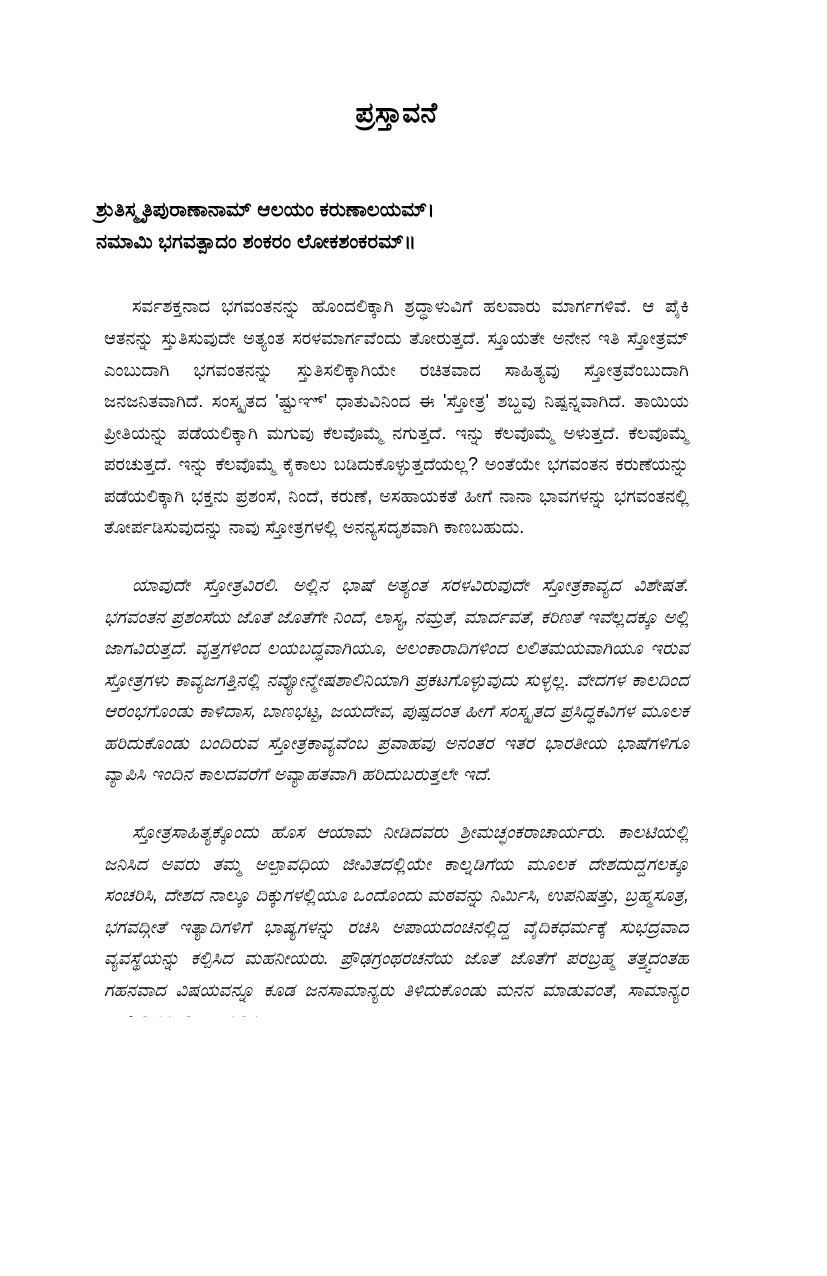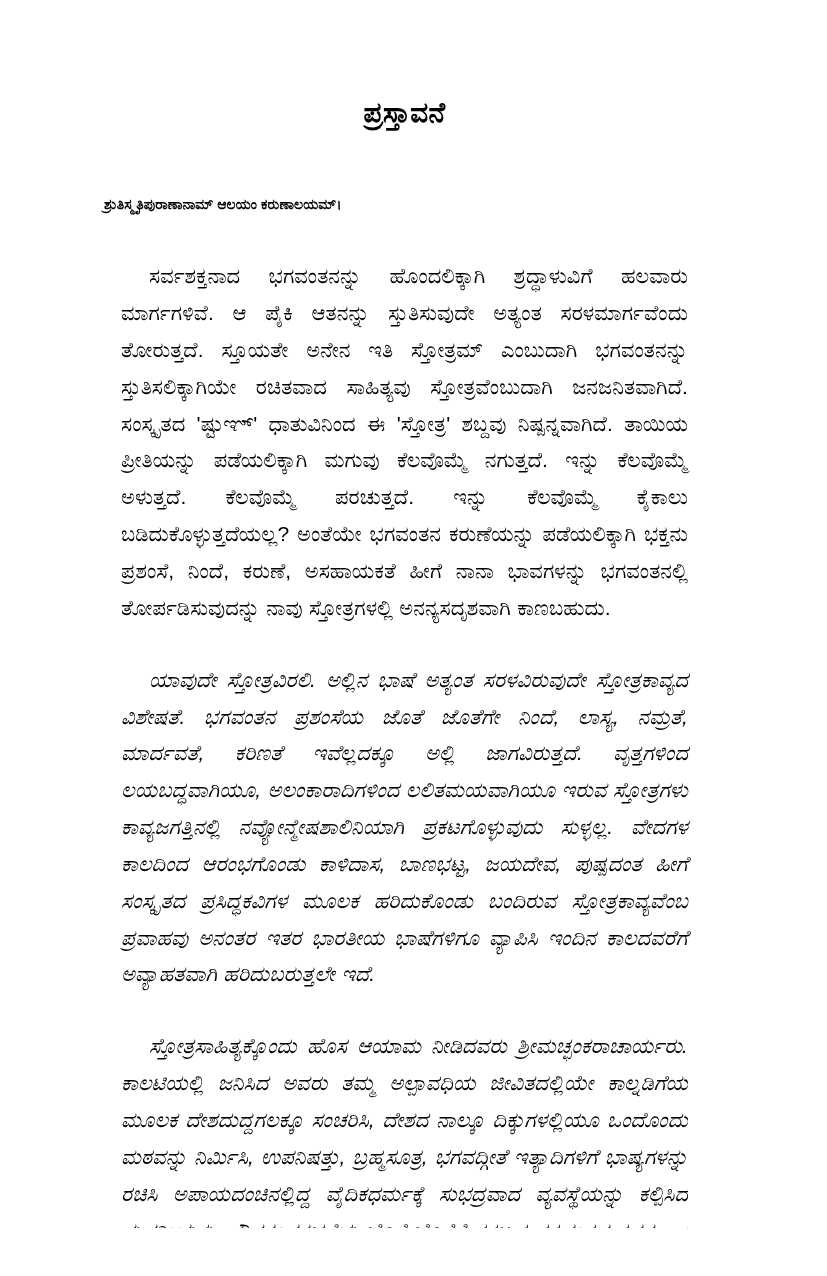--- a/index.html
+++ b/index.html
@@ -19,53 +19,53 @@
     width: 827px;
     height: 1276px;
     margin: 0 auto;
     background: #ffffff;
     overflow: hidden;
     box-sizing: border-box;
   }
 
   .content {
     position: absolute;
-    left: 104px;
+    left: 96px;
     top: 0;
     width: 601px;
   }
 
   .page-title {
     text-align: center;
     font-weight: bold;
     font-size: 28px;
     line-height: 1.2;
     margin: 0;
     padding-top: 96px;
     letter-spacing: 0.2px;
   }
 
   .verse-block {
     margin: 0;
     padding-top: 63px;
     font-weight: bold;
-    font-size: 14px;
+    font-size: 20px;
     line-height: 1.62;
     text-align: left;
     letter-spacing: 0.1px;
   }
 
   .verse-line {
     display: block;
     white-space: nowrap;
   }
 
   .body-para {
-    margin: 17px;
-    font-size: 21px;
+    margin: 8px;
+    font-size: 18px;
     line-height: 1.755;
     text-align: justify;
     text-justify: inter-word;
     text-indent: 28px;
     letter-spacing: 0.05px;
     word-spacing: 0.4px;
   }
 
   .body-para.first {
     padding-top: 26px;
@@ -84,20 +84,21 @@
 </head>
 <body>
 
 <div class="page">
   <div class="content">
 
     <h1 class="page-title">ಪ್ರಸ್ತಾವನೆ</h1>
 
     <div class="verse-block">
       <span class="verse-line">ಶ್ರುತಿಸ್ಮೃತಿಪುರಾಣಾನಾಮ್ ಆಲಯಂ ಕರುಣಾಲಯಮ್।</span>
+      <span class="verse-line">ನಮಾಮಿ ಭಗವತ್ಪಾದಂ ಶಂಕರಂ ಲೋಕಶಂಕರಮ್॥</span>
     </div>
 
     <p class="body-para first">ಸರ್ವಶಕ್ತನಾದ ಭಗವಂತನನ್ನು ಹೊಂದಲಿಕ್ಕಾಗಿ ಶ್ರದ್ಧಾಳುವಿಗೆ ಹಲವಾರು ಮಾರ್ಗಗಳಿವೆ. ಆ ಪೈಕಿ ಆತನನ್ನು ಸ್ತುತಿಸುವುದೇ ಅತ್ಯಂತ ಸರಳಮಾರ್ಗವೆಂದು ತೋರುತ್ತದೆ. ಸ್ತೂಯತೇ ಅನೇನ ಇತಿ ಸ್ತೋತ್ರಮ್ ಎಂಬುದಾಗಿ ಭಗವಂತನನ್ನು ಸ್ತುತಿಸಲಿಕ್ಕಾಗಿಯೇ ರಚಿತವಾದ ಸಾಹಿತ್ಯವು ಸ್ತೋತ್ರವೆಂಬುದಾಗಿ ಜನಜನಿತವಾಗಿದೆ. ಸಂಸ್ಕೃತದ 'ಷ್ಟುಞ್' ಧಾತುವಿನಿಂದ ಈ 'ಸ್ತೋತ್ರ' ಶಬ್ದವು ನಿಷ್ಪನ್ನವಾಗಿದೆ. ತಾಯಿಯ ಪ್ರೀತಿಯನ್ನು ಪಡೆಯಲಿಕ್ಕಾಗಿ ಮಗುವು ಕೆಲವೊಮ್ಮೆ ನಗುತ್ತದೆ. ಇನ್ನು ಕೆಲವೊಮ್ಮೆ ಅಳುತ್ತದೆ. ಕೆಲವೊಮ್ಮೆ ಪರಚುತ್ತದೆ. ಇನ್ನು ಕೆಲವೊಮ್ಮೆ ಕೈಕಾಲು ಬಡಿದುಕೊಳ್ಳುತ್ತದೆಯಲ್ಲ? ಅಂತೆಯೇ ಭಗವಂತನ ಕರುಣೆಯನ್ನು ಪಡೆಯಲಿಕ್ಕಾಗಿ ಭಕ್ತನು ಪ್ರಶಂಸೆ, ನಿಂದೆ, ಕರುಣೆ, ಅಸಹಾಯಕತೆ ಹೀಗೆ ನಾನಾ ಭಾವಗಳನ್ನು ಭಗವಂತನಲ್ಲಿ ತೋರ್ಪಡಿಸುವುದನ್ನು ನಾವು ಸ್ತೋತ್ರಗಳಲ್ಲಿ ಅನನ್ಯಸದೃಶವಾಗಿ ಕಾಣಬಹುದು.</p>
 
     <p class="body-para next">ಯಾವುದೇ ಸ್ತೋತ್ರವಿರಲಿ. ಅಲ್ಲಿನ ಭಾಷೆ ಅತ್ಯಂತ ಸರಳವಿರುವುದೇ ಸ್ತೋತ್ರಕಾವ್ಯದ ವಿಶೇಷತೆ. ಭಗವಂತನ ಪ್ರಶಂಸೆಯ ಜೊತೆ ಜೊತೆಗೇ ನಿಂದೆ, ಲಾಸ್ಯ, ನಮ್ರತೆ, ಮಾರ್ದವತೆ, ಕರಿಣತೆ ಇವೆಲ್ಲದಕ್ಕೂ ಅಲ್ಲಿ ಜಾಗವಿರುತ್ತದೆ. ವೃತ್ತಗಳಿಂದ ಲಯಬದ್ಧವಾಗಿಯೂ, ಅಲಂಕಾರಾದಿಗಳಿಂದ ಲಲಿತಮಯವಾಗಿಯೂ ಇರುವ ಸ್ತೋತ್ರಗಳು ಕಾವ್ಯಜಗತ್ತಿನಲ್ಲಿ ನವ್ಯೋನ್ಮೇಷಶಾಲಿನಿಯಾಗಿ ಪ್ರಕಟಗೊಳ್ಳುವುದು ಸುಳ್ಳಲ್ಲ. ವೇದಗಳ ಕಾಲದಿಂದ ಆರಂಭಗೊಂಡು ಕಾಳಿದಾಸ, ಬಾಣಭಟ್ಟ, ಜಯದೇವ, ಪುಷ್ಪದಂತ ಹೀಗೆ ಸಂಸ್ಕೃತದ ಪ್ರಸಿದ್ಧಕವಿಗಳ ಮೂಲಕ ಹರಿದುಕೊಂಡು ಬಂದಿರುವ ಸ್ತೋತ್ರಕಾವ್ಯವೆಂಬ ಪ್ರವಾಹವು ಅನಂತರ ಇತರ ಭಾರತೀಯ ಭಾಷೆಗಳಿಗೂ ವ್ಯಾಪಿಸಿ ಇಂದಿನ ಕಾಲದವರೆಗೆ ಅವ್ಯಾಹತವಾಗಿ ಹರಿದುಬರುತ್ತಲೇ ಇದೆ.</p>
 
     <p class="body-para next clipped">ಸ್ತೋತ್ರಸಾಹಿತ್ಯಕ್ಕೊಂದು ಹೊಸ ಆಯಾಮ ನೀಡಿದವರು ಶ್ರೀಮಚ್ಛಂಕರಾಚಾರ್ಯರು. ಕಾಲಟಿಯಲ್ಲಿ ಜನಿಸಿದ ಅವರು ತಮ್ಮ ಅಲ್ಪಾವಧಿಯ ಜೀವಿತದಲ್ಲಿಯೇ ಕಾಲ್ನಡಿಗೆಯ ಮೂಲಕ ದೇಶದುದ್ದಗಲಕ್ಕೂ ಸಂಚರಿಸಿ, ದೇಶದ ನಾಲ್ಕೂ ದಿಕ್ಕುಗಳಲ್ಲಿಯೂ ಒಂದೊಂದು ಮಠವನ್ನು ನಿರ್ಮಿಸಿ, ಉಪನಿಷತ್ತು, ಬ್ರಹ್ಮಸೂತ್ರ, ಭಗವದ್ಗೀತೆ ಇತ್ಯಾದಿಗಳಿಗೆ ಭಾಷ್ಯಗಳನ್ನು ರಚಿಸಿ ಅಪಾಯದಂಚಿನಲ್ಲಿದ್ದ ವೈದಿಕಧರ್ಮಕ್ಕೆ ಸುಭದ್ರವಾದ ವ್ಯವಸ್ಥೆಯನ್ನು ಕಲ್ಪಿಸಿದ ಮಹನೀಯರು. ಪ್ರೌಢಗ್ರಂಥರಚನೆಯ ಜೊತೆ ಜೊತೆಗೆ ಪರಬ್ರಹ್ಮ ತತ್ತ್ವದಂತಹ ಗಹನವಾದ ವಿಷಯವನ್ನೂ ಕೂಡ ಜನಸಾಮಾನ್ಯರು ತಿಳಿದುಕೊಂಡು ಮನನ ಮಾಡುವಂತೆ, ಸಾಮಾನ್ಯರ ಪಾಲಿಗೆ ಸಗುಣೋಪಾಸನೆಯ</p>
 
   </div>
 </div>

